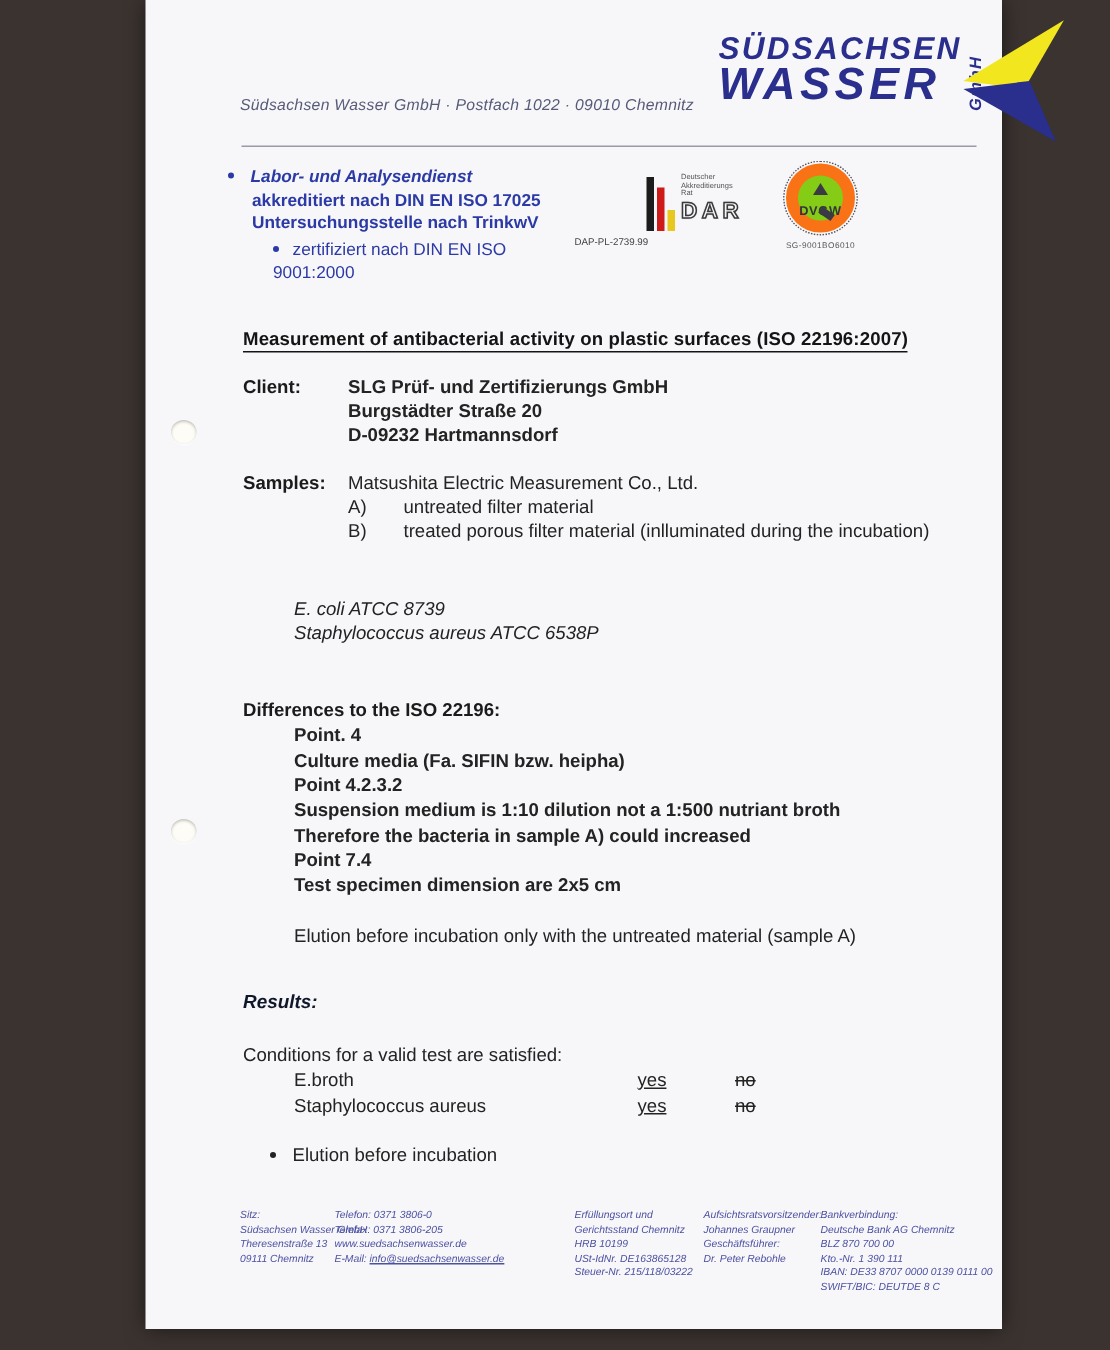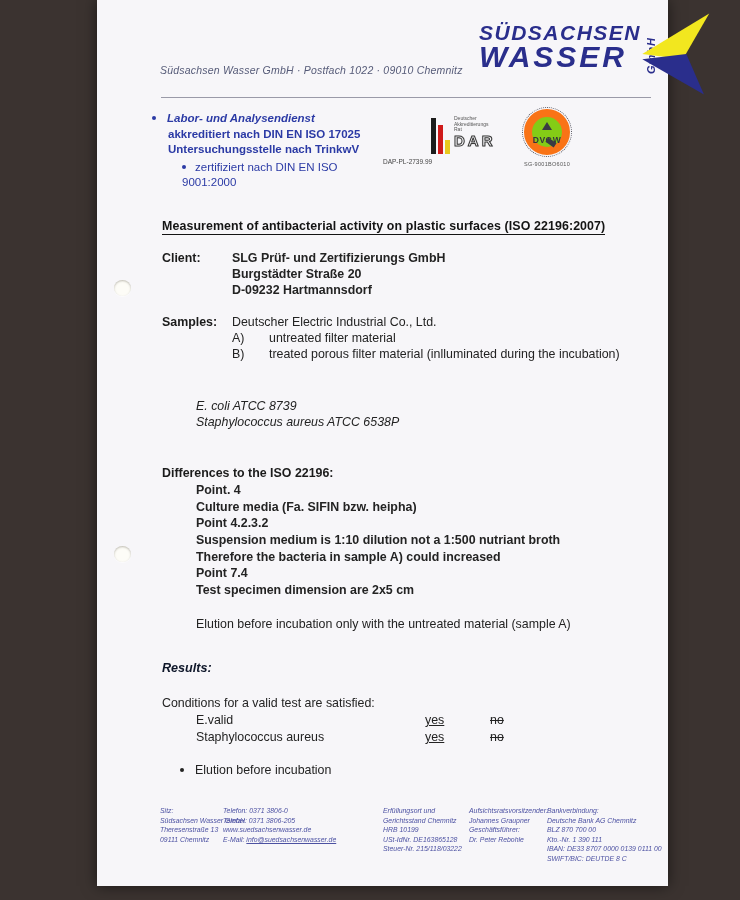--- a/index.html
+++ b/index.html
@@ -173,21 +173,21 @@
     <div class="client-lines">
       <div>SLG Prüf- und Zertifizierungs GmbH</div>
       <div>Burgstädter Straße 20</div>
       <div>D-09232 Hartmannsdorf</div>
     </div>
   </div>
 
   <div class="block samples-block">
     <span class="label">Samples:</span>
     <div class="samples-lines">
-      <div>Deutscher Electric Industrial Co., Ltd.</div>
+      <div>Matsushita Electric Measurement Co., Ltd.</div>
       <div><span class="sample-key">A)</span><span>untreated filter material</span></div>
       <div><span class="sample-key">B)</span><span>treated porous filter material (inlluminated during the incubation)</span></div>
     </div>
   </div>
 
   <div class="block strains-block">
     <div class="strain-lines">
       <div>E. coli ATCC 8739</div>
       <div>Staphylococcus aureus ATCC 6538P</div>
     </div>
@@ -205,21 +205,21 @@
       <div>Test specimen dimension are 2x5 cm</div>
     </div>
     <div class="diff-note">Elution before incubation only with the untreated material (sample A)</div>
   </div>
 
   <div class="results-head">Results:</div>
 
   <div class="block cond-block">
     <div>Conditions for a valid test are satisfied:</div>
     <div class="cond-row">
-      <span>E.valid</span>
+      <span>E.broth</span>
       <span class="yes">yes</span>
       <span class="no">no</span>
     </div>
     <div class="cond-row">
       <span>Staphylococcus aureus</span>
       <span class="yes">yes</span>
       <span class="no">no</span>
     </div>
   </div>
 

